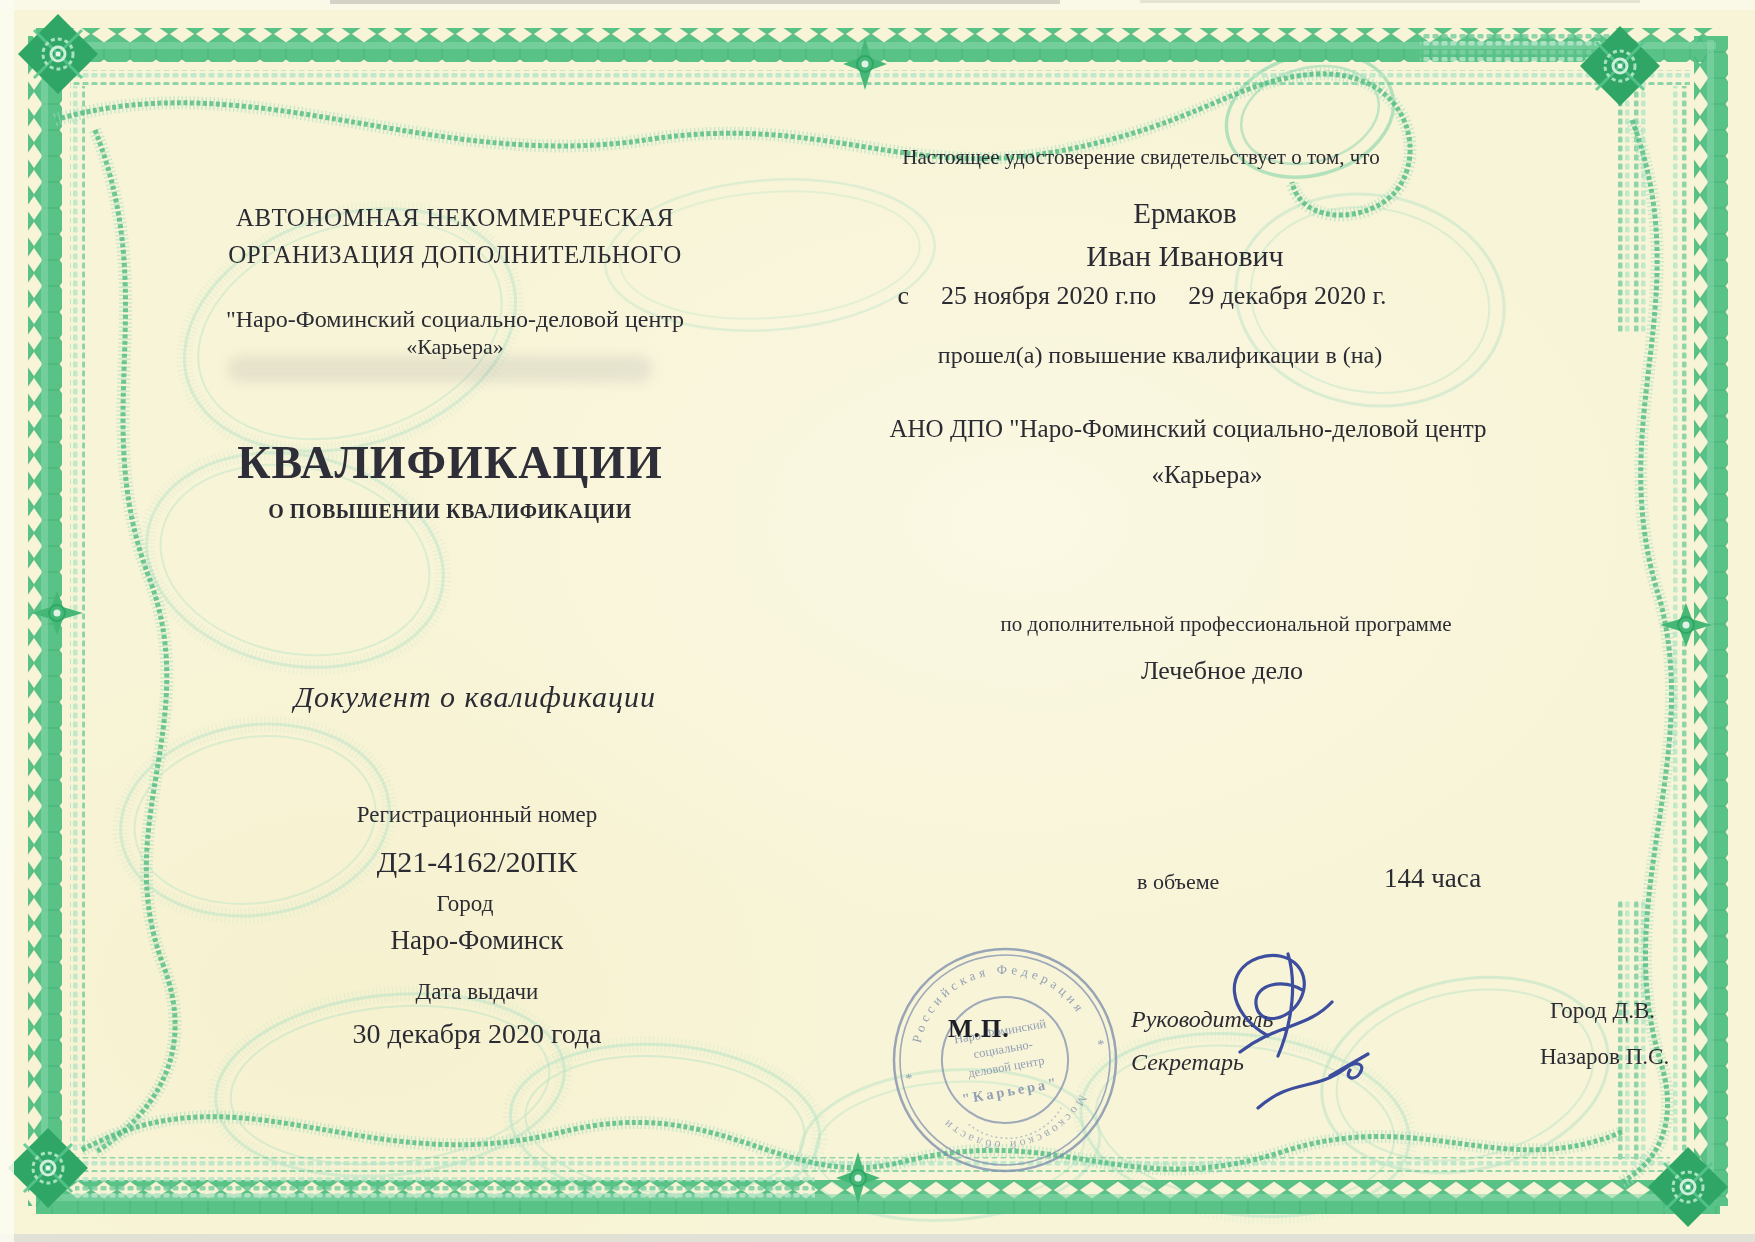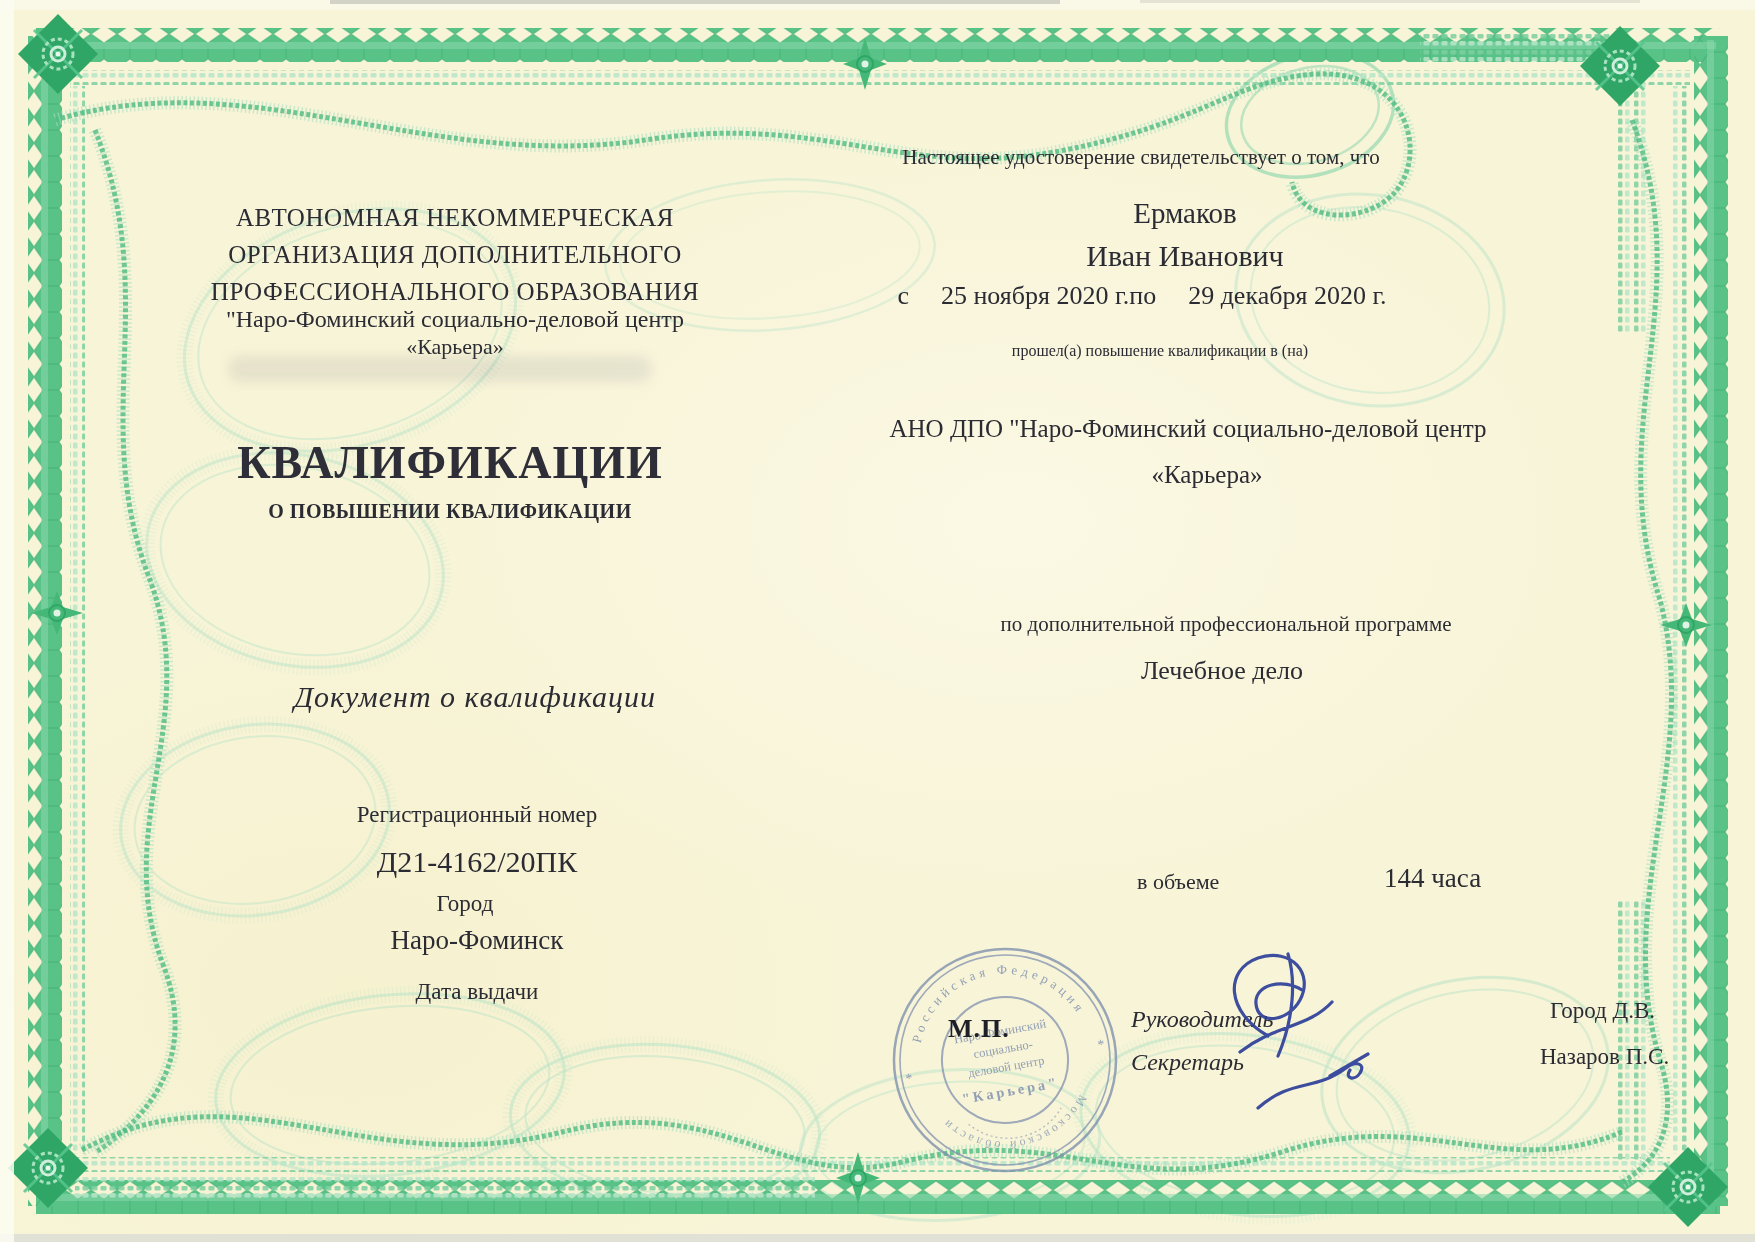--- a/index.html
+++ b/index.html
@@ -175,50 +175,50 @@
       <rect x="330" y="0" width="730" height="4" fill="#333333" opacity=".5"></rect>
       <rect x="1140" y="0" width="500" height="3" fill="#333333" opacity=".28"></rect>
       <rect x="0" y="1234" width="1755" height="8" fill="#c9cfd4" opacity=".5"></rect>
       <rect x="0" y="0" width="14" height="1242" fill="#fcfbf2" opacity=".85"></rect>
       <rect x="0" y="0" width="1755" height="10" fill="#fcfbf2" opacity=".6"></rect>
     </g>
   </svg>
 
   <div class="t txt caps" style="left:150px;top:204px;width:610px;font-size:25px;">АВТОНОМНАЯ НЕКОММЕРЧЕСКАЯ</div>
   <div class="t txt caps" style="left:150px;top:241px;width:610px;font-size:25px;">ОРГАНИЗАЦИЯ ДОПОЛНИТЕЛЬНОГО</div>
-  <div class="t txt caps" style="left:150px;top:278px;width:610px;font-size:25px;">ПРОФЕССИОНАЛЬНОГО ОБРАЗОВАНИЯ</div>
   <div class="t txt" style="left:150px;top:306px;width:610px;font-size:24px;">"Наро-Фоминский социально-деловой центр</div>
   <div class="t txt" style="left:150px;top:334px;width:610px;font-size:22px;">«Карьера»</div>
 
   <div class="ghost"></div>
 
   <div class="t txt b" style="left:145px;top:436px;width:610px;font-size:46px;letter-spacing:1px;color:#2e2e38;">КВАЛИФИКАЦИИ</div>
   <div class="t txt b" style="left:145px;top:500px;width:610px;font-size:20px;letter-spacing:.5px;">О ПОВЫШЕНИИ КВАЛИФИКАЦИИ</div>
 
 
   <div class="t txt it" style="left:170px;top:680px;width:610px;font-size:30px;letter-spacing:1px;">Документ о квалификации</div>
 
   <div class="t txt" style="left:172px;top:802px;width:610px;font-size:23px;">Регистрационный номер</div>
   <div class="t txt" style="left:172px;top:845px;width:610px;font-size:30px;">Д21-4162/20ПК</div>
   <div class="t txt" style="left:160px;top:891px;width:610px;font-size:23px;">Город</div>
   <div class="t txt" style="left:172px;top:925px;width:610px;font-size:27px;">Наро-Фоминск</div>
   <div class="t txt" style="left:172px;top:979px;width:610px;font-size:23px;">Дата выдачи</div>
+  <div class="t txt" style="left:172px;top:1018px;width:610px;font-size:28px;">30 декабря 2020 года</div>
 
   <div class="t txt" style="left:811px;top:145px;width:660px;font-size:21px;">Настоящее удостоверение свидетельствует о том, что</div>
   <div class="t txt" style="left:855px;top:197px;width:660px;font-size:29px;">Ермаков</div>
   <div class="t txt" style="left:855px;top:239px;width:660px;font-size:30px;">Иван Иванович</div>
 
   <div class="t txt" style="left:812px;top:281px;width:660px;font-size:26px;display:flex;justify-content:center;align-items:baseline;">
     <span style="margin-right:32px;">с</span>
     <span style="">25 ноября 2020 г.</span>
     <span style="margin-right:32px;">по</span>
     <span>29 декабря 2020 г.</span>
   </div>
 
-  <div class="t txt" style="left:830px;top:342px;width:660px;font-size:16px;text-align:center;">прошел(а) повышение квалификации в (на)</div>
+  <div class="t txt" style="left:830px;top:342px;width:660px;font-size:24px;text-align:center;">прошел(а) повышение квалификации в (на)</div>
 
   <div class="t txt" style="left:858px;top:415px;width:660px;font-size:25px;">АНО ДПО "Наро-Фоминский социально-деловой центр</div>
   <div class="t txt" style="left:877px;top:461px;width:660px;font-size:25px;">«Карьера»</div>
 
   <div class="t txt" style="left:896px;top:612px;width:660px;font-size:21px;">по дополнительной профессиональной программе</div>
   <div class="t txt" style="left:892px;top:656px;width:660px;font-size:26px;">Лечебное дело</div>
 
   <div class="t txt lft" style="left:1093px;top:869px;font-size:22px;">в объеме</div>
   <div class="t txt lft" style="left:1340px;top:863px;font-size:27px;">144 часа</div>
 

